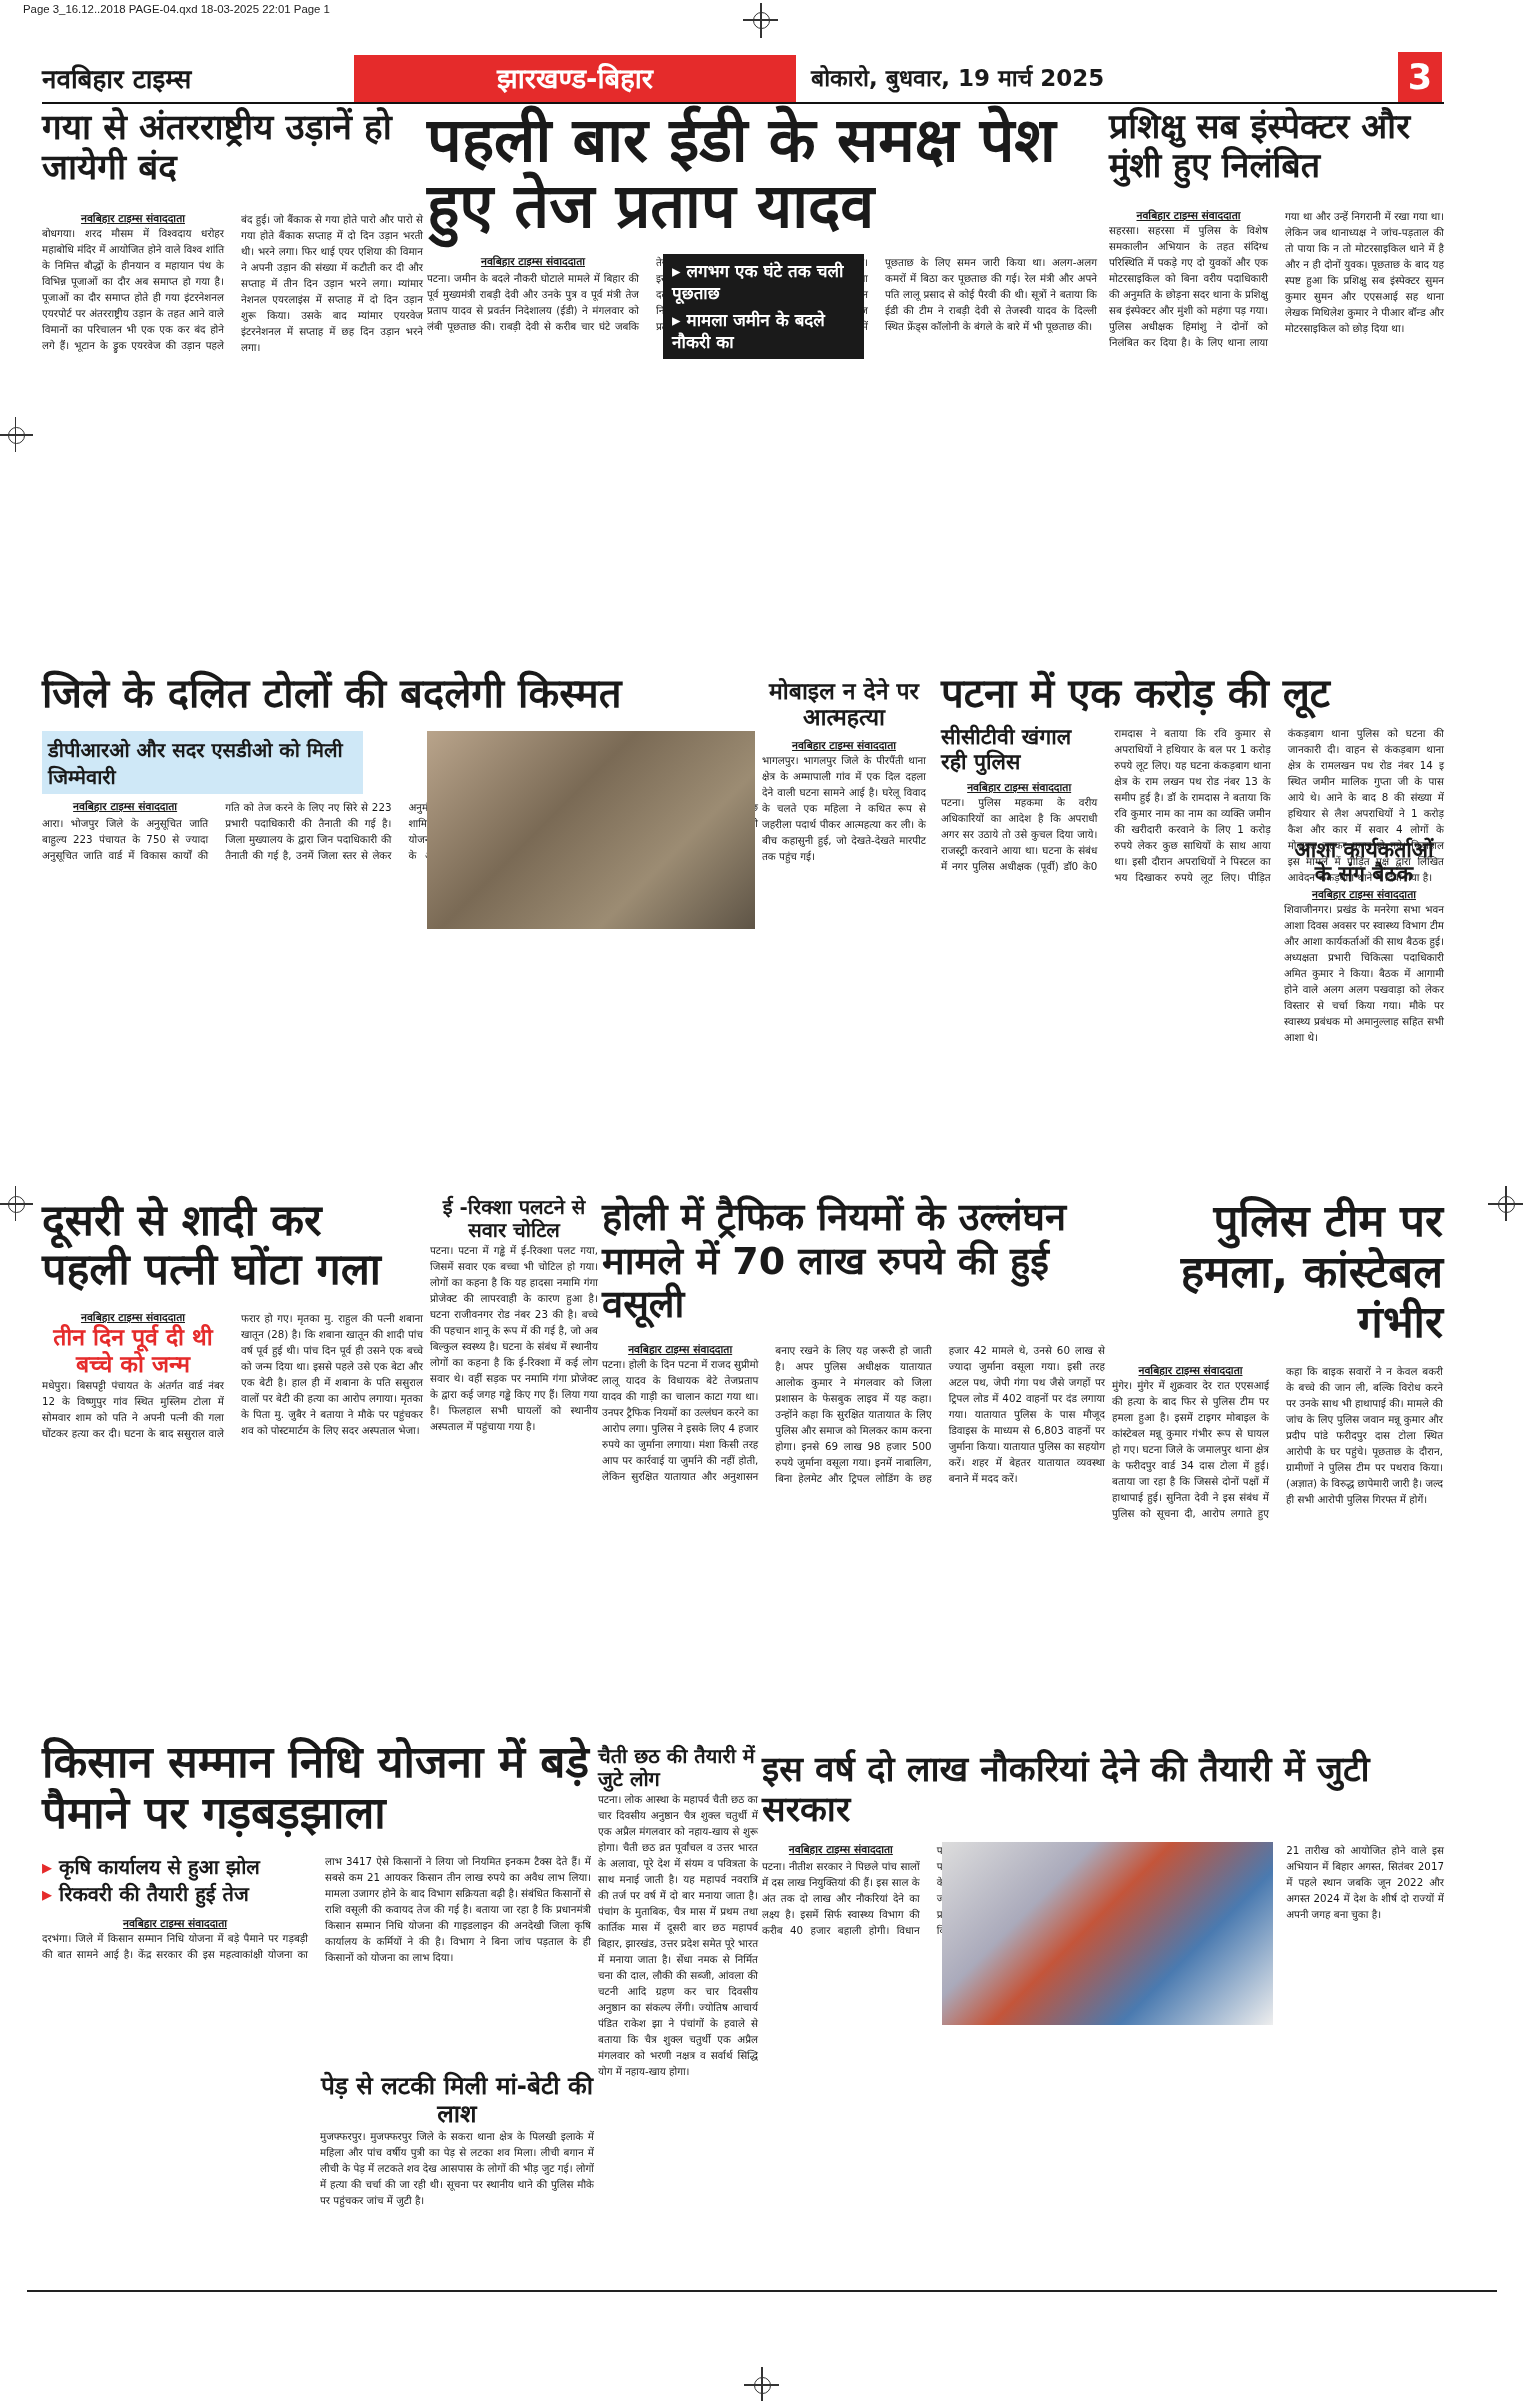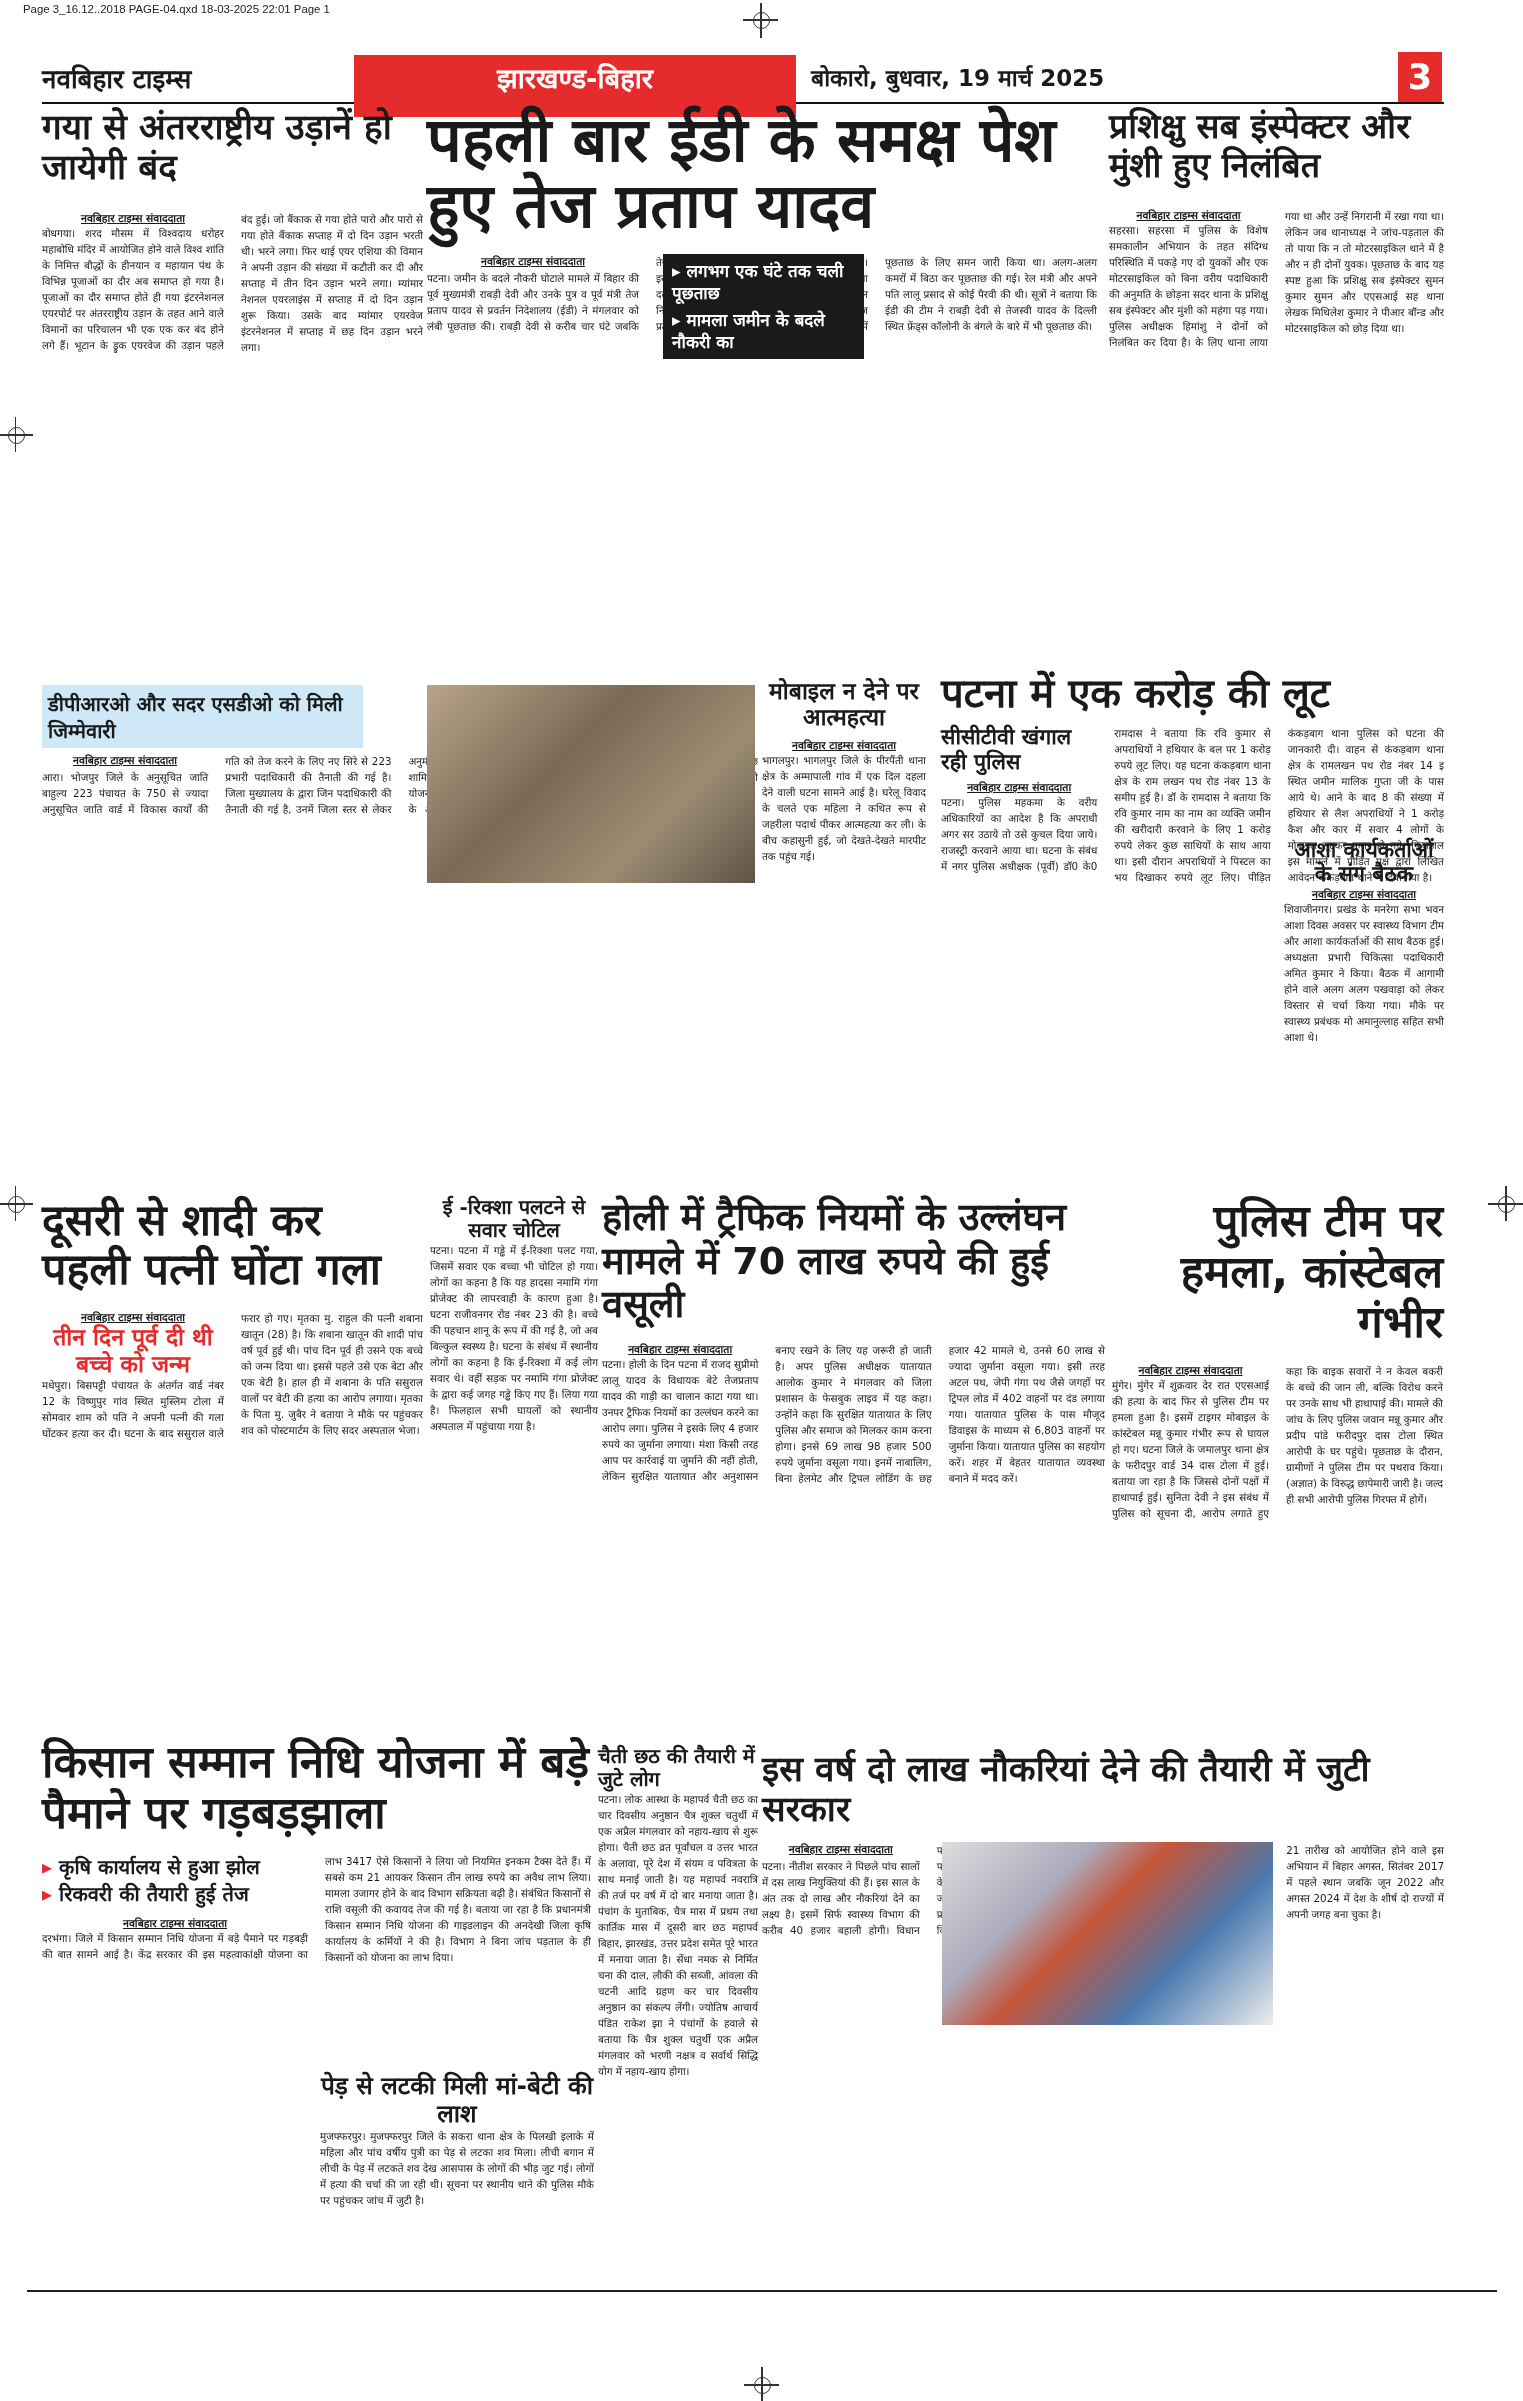--- a/index.html
+++ b/index.html
@@ -4,21 +4,21 @@
 <style>
   html,body{margin:0;padding:0;background:#fff;}
   body{width:1524px;height:2401px;position:relative;overflow:hidden;font-family:"DejaVu Sans",sans-serif;color:#1a1a1a;}
   .abs{position:absolute;}
   .slug{left:23px;top:3px;font-family:"Liberation Sans",sans-serif;font-size:11.4px;color:#222;}
   .regmark{width:17px;height:17px;border:1.5px solid #333;border-radius:50%;box-sizing:border-box;}
   .regmark::before{content:"";position:absolute;left:-10.7px;top:6.1px;width:35px;height:1.5px;background:#333;}
   .regmark::after{content:"";position:absolute;left:6.1px;top:-10.7px;width:1.5px;height:35px;background:#333;}
   .masthead{left:42px;top:55px;width:1402px;height:47px;border-bottom:2.3px solid #111;}
   .brand{left:0;top:4.6px;font-size:26px;font-weight:bold;}
-  .section{left:312px;top:0;width:442px;height:62px;background:#e52b2b;color:#fff;font-size:27.4px;font-weight:bold;text-align:center;line-height:47px;}
+  .section{left:312px;top:0;width:442px;height:47px;background:#e52b2b;color:#fff;font-size:27.4px;font-weight:bold;text-align:center;line-height:47px;}
   .dateline{left:769px;top:6.1px;font-size:23px;font-weight:bold;}
   .pageno{left:1356px;top:-3px;width:44px;height:50px;background:#e52b2b;color:#fff;font-size:35px;font-weight:bold;text-align:center;line-height:50px;}
   .h1{font-weight:bold;line-height:1.15;}
   .byline{font-size:10.7px;font-weight:bold;text-decoration:underline;}
   .body{font-size:10.3px;line-height:16px;text-align:justify;}
   .col2{column-count:2;column-gap:17px;}
   .col3{column-count:3;column-gap:17px;}
   .col4{column-count:4;column-gap:17px;}
   .darkbox{background:#1a1a1a;color:#fff;font-size:17px;font-weight:bold;padding:6.1px 9.1px;line-height:1.3;}
   .subhead-blue{background:#cfe8f7;font-size:20px;font-weight:bold;padding:4.6px 6.1px;}
@@ -70,20 +70,21 @@
 
 <div class="abs" style="left:1109px;top:107px;width:335px;">
   <div class="h1" style="font-size:34px;">प्रशिक्षु सब इंस्पेक्टर और मुंशी हुए निलंबित</div>
   <div class="col2" style="margin-top:23px;">
     <div class="byline" style="text-align:center;">नवबिहार टाइम्स संवाददाता</div>
     <div class="body">सहरसा। सहरसा में पुलिस के विशेष समकालीन अभियान के तहत संदिग्ध परिस्थिति में पकड़े गए दो युवकों और एक मोटरसाइकिल को बिना वरीय पदाधिकारी की अनुमति के छोड़ना सदर थाना के प्रशिक्षु सब इंस्पेक्टर और मुंशी को महंगा पड़ गया। पुलिस अधीक्षक हिमांशु ने दोनों को निलंबित कर दिया है। के लिए थाना लाया गया था और उन्हें निगरानी में रखा गया था। लेकिन जब थानाध्यक्ष ने जांच-पड़ताल की तो पाया कि न तो मोटरसाइकिल थाने में है और न ही दोनों युवक। पूछताछ के बाद यह स्पष्ट हुआ कि प्रशिक्षु सब इंस्पेक्टर सुमन कुमार सुमन और एएसआई सह थाना लेखक मिथिलेश कुमार ने पीआर बॉन्ड और मोटरसाइकिल को छोड़ दिया था।</div>
   </div>
 </div>
 
 <div class="abs" style="left:42px;top:670px;width:716px;">
+  <div class="h1" style="font-size:40px;">जिले के दलित टोलों की बदलेगी किस्मत</div>
   <div style="position:relative;margin-top:15.2px;">
     <div class="subhead-blue" style="width:309px;">डीपीआरओ और सदर एसडीओ को मिली जिम्मेवारी</div>
     <div class="abs photo" style="left:385px;top:0;width:328px;height:198px;"></div>
     <div class="body col4" style="margin-top:4.6px;">
       <div class="byline" style="text-align:center;">नवबिहार टाइम्स संवाददाता</div>
       <div>आरा। भोजपुर जिले के अनुसूचित जाति बाहुल्य 223 पंचायत के 750 से ज्यादा अनुसूचित जाति वार्ड में विकास कार्यों की गति को तेज करने के लिए नए सिरे से 223 प्रभारी पदाधिकारी की तैनाती की गई है। जिला मुख्यालय के द्वारा जिन पदाधिकारी की तैनाती की गई है, उनमें जिला स्तर से लेकर अनुमंडल और प्रखंड स्तर तक के पदाधिकारी शामिल हैं। विभागों से जुड़ी हुई 19 प्रकार की योजनाएं शामिल हैं। जिले के 223 पंचायत के अंतर्गत आने वाले 750 से ज्यादा अनुसूचित टोलों में सम्पर्क योजना), स्वच्छ विकास कार्यों में तेजी लाने के लिए प्रभारी पदाधिकारी बनाया गया है।</div>
     </div>
   </div>
 </div>
 

